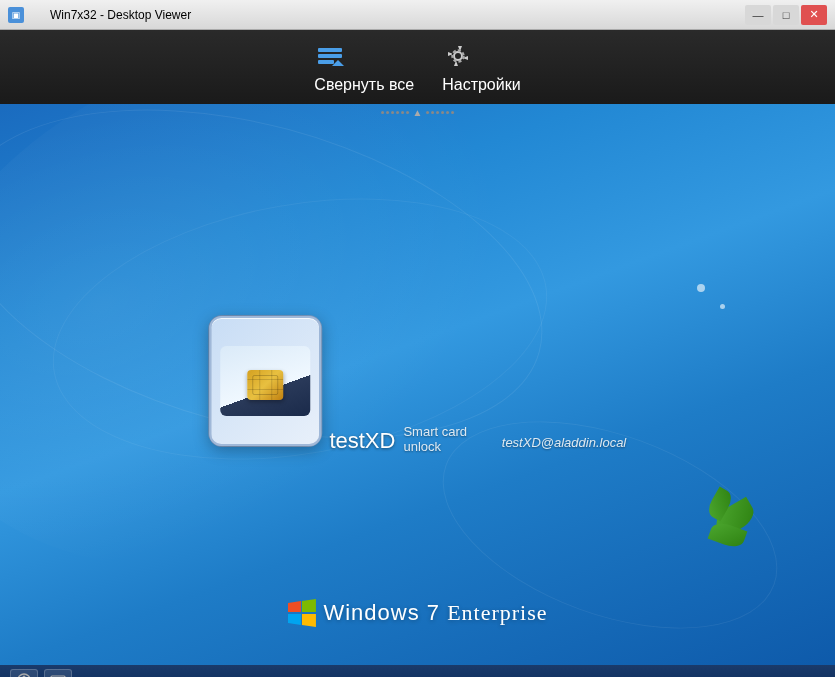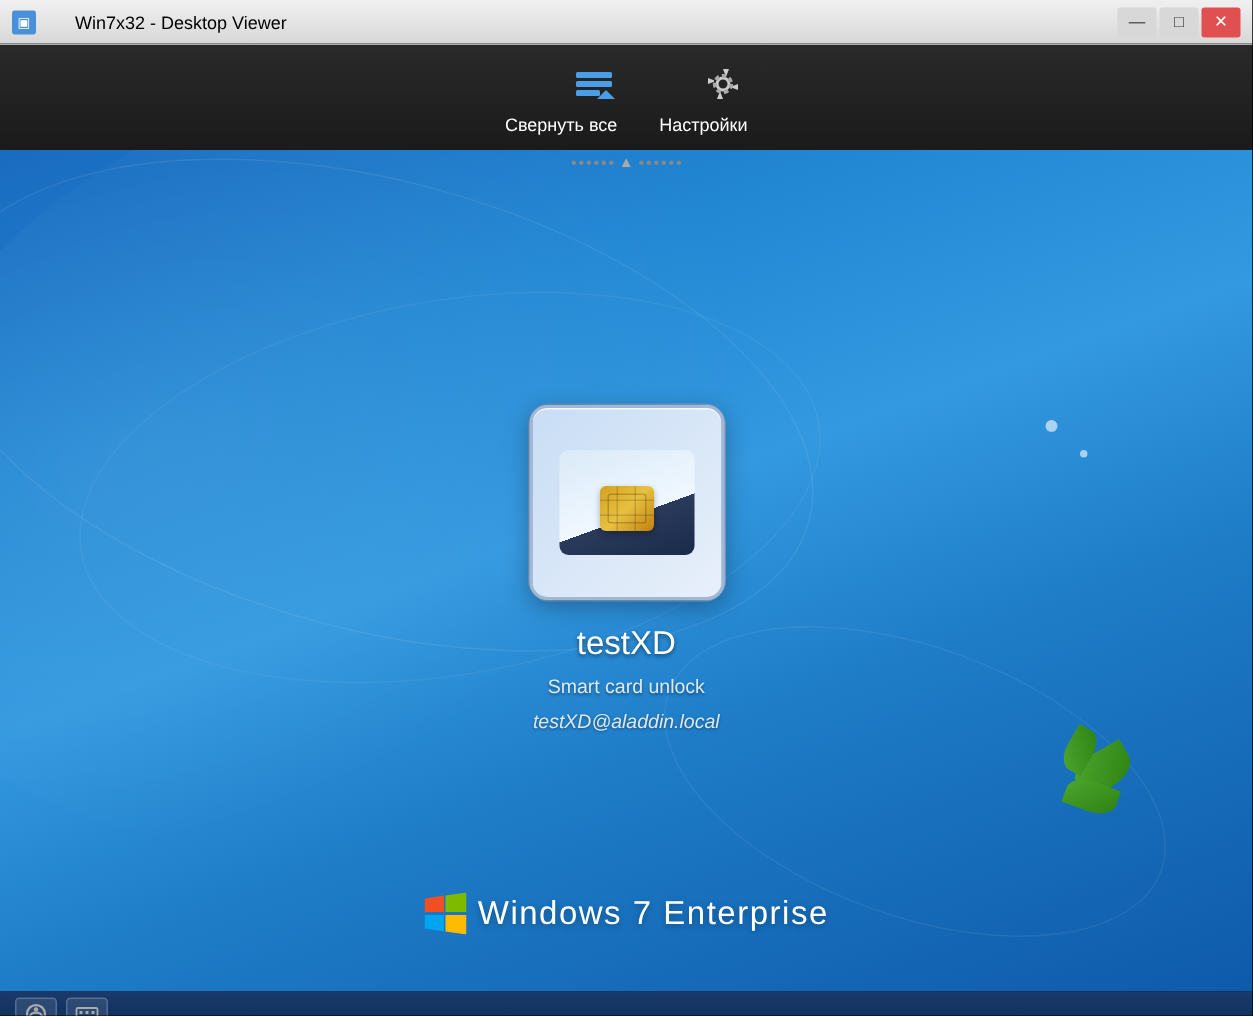--- a/index.html
+++ b/index.html
@@ -59,26 +59,26 @@
       align-items: center;
       justify-content: center;
       padding: 6px 10px;
       gap: 0;
       position: relative;
       z-index: 99;
     }
     .toolbar-btn {
       display: flex;
       flex-direction: column;
-      align-items: flex-end;
+      align-items: flex-start;
       gap: 4px;
       padding: 4px 14px;
       cursor: pointer;
       color: #fff;
-      font-size: 12px;
+      font-size: 16px;
       border-radius: 4px;
       min-width: 80px;
     }
     .toolbar-btn-icon {
       width: 32px; height: 32px;
       display: flex; align-items: center; justify-content: center;
       font-size: 20px;
     }
     #toolbar-collapse-handle {
       position: absolute;
@@ -177,22 +177,22 @@
       background: rgba(255,255,255,0.6);
     }
 
     
     #login-container {
       position: absolute;
       top: 50%;
       left: 50%;
       transform: translate(-50%, -50%);
       display: flex;
-      flex-direction: column;
-      align-items: center;
+      flex-direction: row;
+      align-items: flex-end;
       gap: 8px;
     }
 
     
     #smartcard-icon {
       width: 130px;
       height: 130px;
       background: linear-gradient(135deg, #c8ddf5, #e8f0fa);
       border: 2px solid #a0b8d8;
       border-radius: 12px;
@@ -358,20 +358,21 @@
       color: white;
       font-weight: 200;
       text-shadow: 0 1px 4px rgba(0,0,0,0.3);
       letter-spacing: 1px;
     }
     #win7-edition {
       font-size: 22px;
       color: white;
       font-weight: 400;
       text-shadow: 0 1px 4px rgba(0,0,0,0.3);
+      font-family: Liberation Serif, serif;
     }
   </style>
 </head>
 <body>
 
 <div id="title-bar">
   <div id="title-bar-left">
     <div id="title-bar-icon">▣</div>
     <span id="title-text">Win7x32 - Desktop Viewer</span>
   </div>

